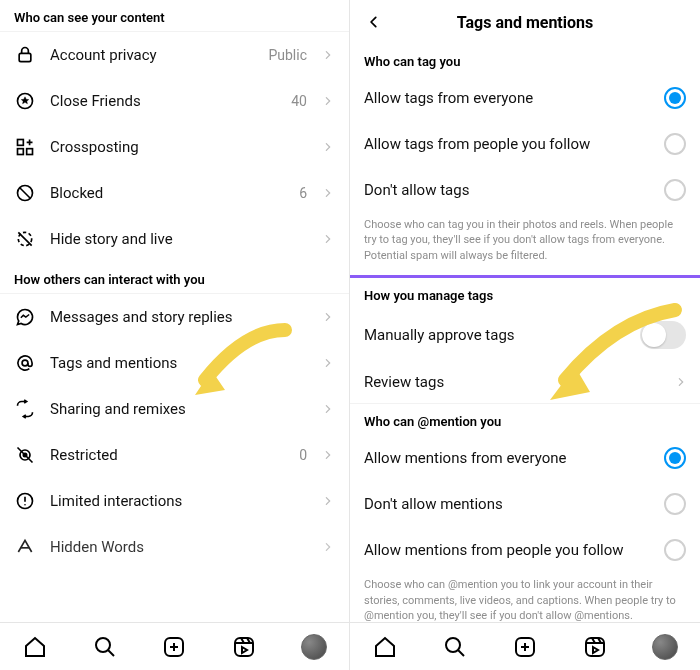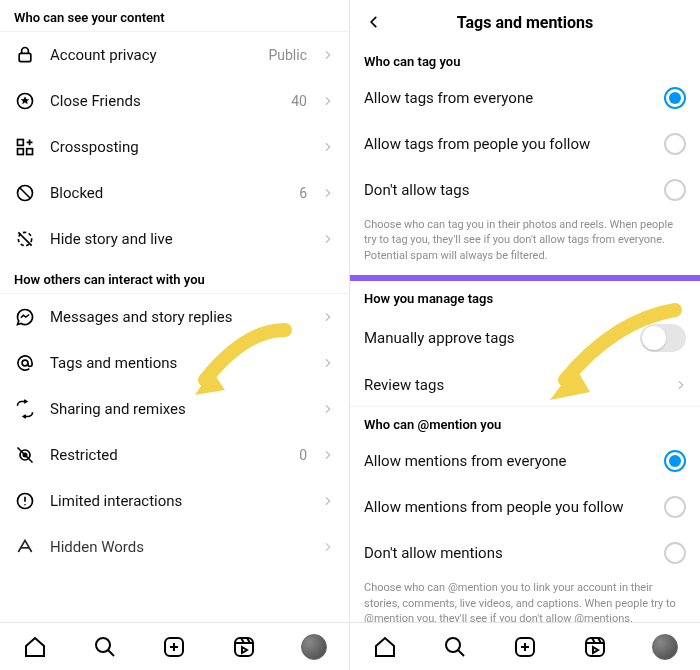--- a/index.html
+++ b/index.html
@@ -16,21 +16,21 @@
   .row { display: flex; align-items: center; padding: 12px 14px; gap: 14px; }
   .row .icon { width: 22px; height: 22px; display: flex; align-items: center; justify-content: center; flex-shrink:0; }
   .row .label { flex: 1; font-size: 15px; color: #111; }
   .row .value { font-size: 14px; color: #8e8e8e; }
   .row .chev { width: 14px; height: 14px; display:flex; align-items:center; justify-content:center; }
   .radio-row { display: flex; align-items: center; padding: 12px 14px; gap: 10px; }
   .radio-row .label { flex: 1; font-size: 15px; color: #111; }
   .radio { width: 22px; height: 22px; border-radius: 50%; border: 2px solid #d0d0d0; position: relative; flex-shrink:0; }
   .radio.selected { border-color: #0095f6; }
   .radio.selected::after { content: ""; position: absolute; inset: 3px; background: #0095f6; border-radius: 50%; }
-  .help { font-size: 11px; color: #8e8e8e; line-height: 1.4; padding: 4px 14px 12px 14px; border-bottom: 6px solid #8b5cf6; }
+  .help { font-size: 11px; color: #8e8e8e; line-height: 1.4; padding: 4px 14px 12px 14px; border-bottom: 3px solid #8b5cf6; }
   .toggle { width: 46px; height: 28px; background: #e5e5e5; border-radius: 14px; position: relative; flex-shrink:0; }
   .toggle::after { content:""; position:absolute; left:2px; top:2px; width:24px; height:24px; background:#fff; border-radius:50%; box-shadow:0 1px 2px rgba(0,0,0,0.2); }
   .tabbar { position: absolute; bottom: 0; left: 0; right: 0; height: 48px; border-top: 1px solid #e5e5e5; display: flex; align-items: center; justify-content: space-around; background: #fff; }
   .tabbar .tab { width: 26px; height: 26px; display:flex; align-items:center; justify-content:center; }
   .avatar { width: 26px; height: 26px; border-radius: 50%; background: radial-gradient(circle at 30% 30%, #888, #444); border: 1px solid #666; }
   .body-scroll { flex: 1; overflow: hidden; position: relative; }
   .arrow-annotation { position: absolute; pointer-events: none; z-index: 50; }
   svg { display: block; }
 </style>
 </head>
@@ -300,25 +300,25 @@
           </span>
       </div>
 
       <div class="section-label nobrd">Who can @mention you</div>
 
       <div class="radio-row">
         <span class="label">Allow mentions from everyone</span>
         <span class="radio selected"></span>
       </div>
       <div class="radio-row">
+        <span class="label">Don't allow mentions</span>
+        <span class="radio"></span>
+      </div>
+      <div class="radio-row">
         <span class="label">Allow mentions from people you follow</span>
-        <span class="radio"></span>
-      </div>
-      <div class="radio-row">
-        <span class="label">Don't allow mentions</span>
         <span class="radio"></span>
       </div>
       <div class="help" style="border-bottom:none;">Choose who can @mention you to link your account in their stories, comments, live videos, and captions. When people try to @mention you, they'll see if you don't allow @mentions.</div>
     </div>
 
     <svg class="arrow-annotation" style="left:185px; top:300px;" width="150" height="120" viewBox="0 0 150 120">
       <path d="M140 10 Q 80 20 30 80" stroke="#f3d24b" stroke-width="14" fill="none" stroke-linecap="round"></path>
       <path d="M30 80 L15 100 L55 92 L38 63 Z" fill="#f3d24b"></path>
     </svg>
 

